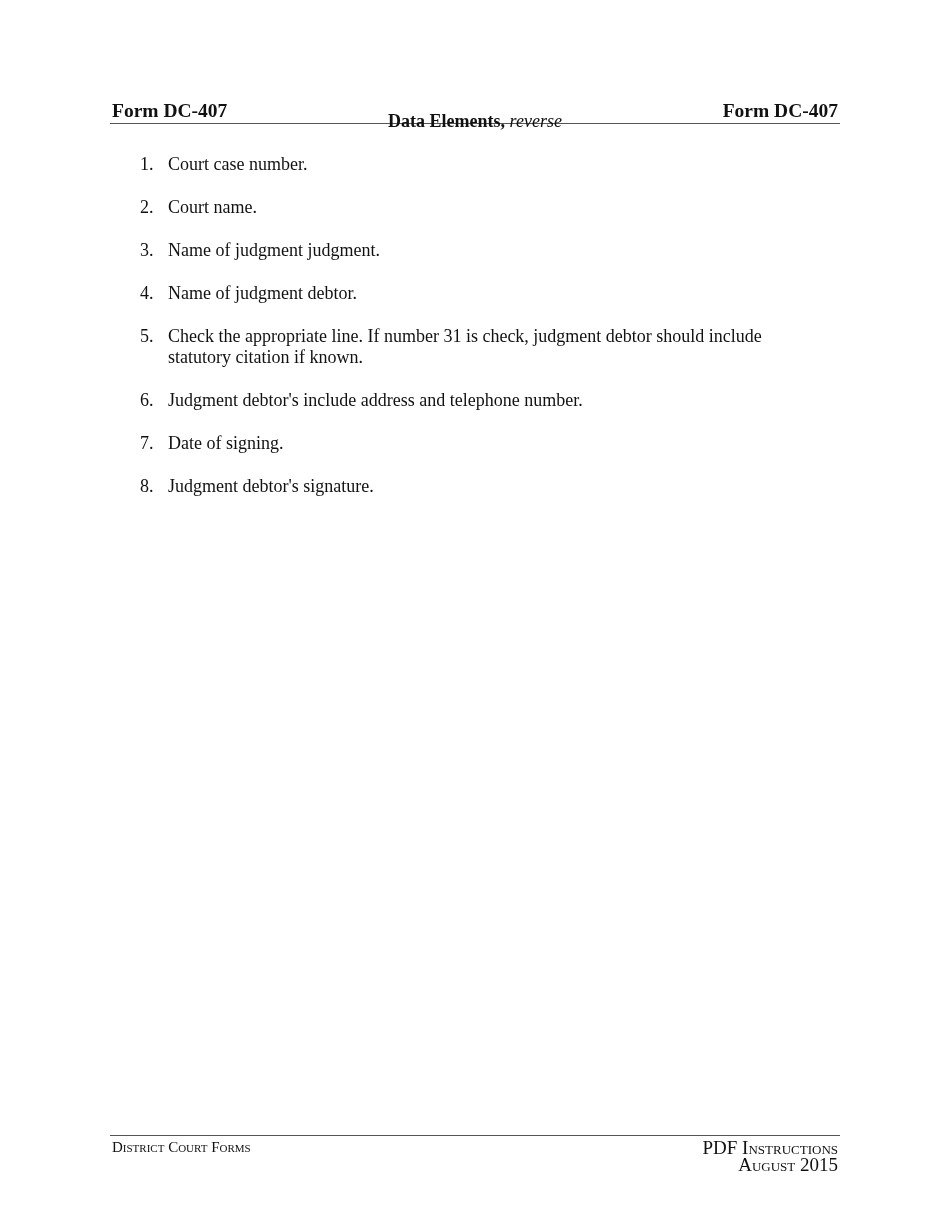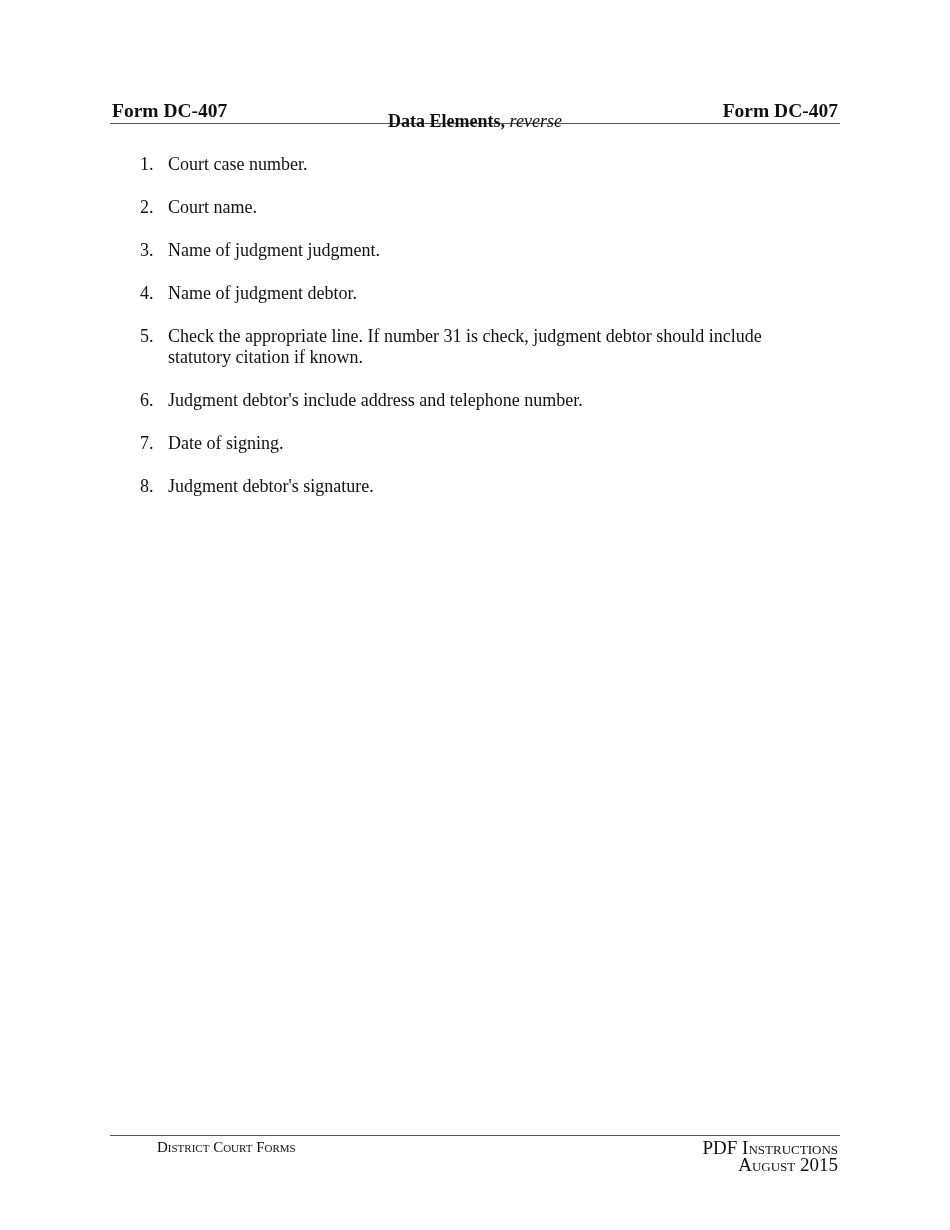--- a/index.html
+++ b/index.html
@@ -20,21 +20,21 @@
       font-size: 18px;
       font-family: Liberation Serif, serif;
     }
     .subtitle .b { font-weight: bold; }
     .subtitle .i { font-style: italic; }
     .list { position: absolute; left: 140px; top: 154px; width: 680px; margin: 0; padding: 0; list-style: none; }
     .item { position: relative; font-size: 18px; line-height: 21px; margin-bottom: 22px; padding-left: 28px; }
     .item .num { position: absolute; left: 0; top: 0; }
     .item .txt { display: block; width: 630px; }
     .footer-rule { position: absolute; left: 110px; top: 1135px; width: 730px; border-top: 1px solid #555555; }
-    .footer-left { position: absolute; left: 112px; top: 1139px; font-size: 15px; font-variant: small-caps; margin-left: 45px; }
+    .footer-left { position: absolute; left: 112px; top: 1139px; font-size: 15px; font-variant: small-caps; }
     .footer-right { position: absolute; right: 112px; top: 1139px; font-size: 19px; font-variant: small-caps; text-align: right; line-height: 17px; }
   </style>
 </head>
 <body>
 
 <div class="header">
   <span class="left">Form DC-407</span>
   <span class="right">Form DC-407</span>
 </div>
 

